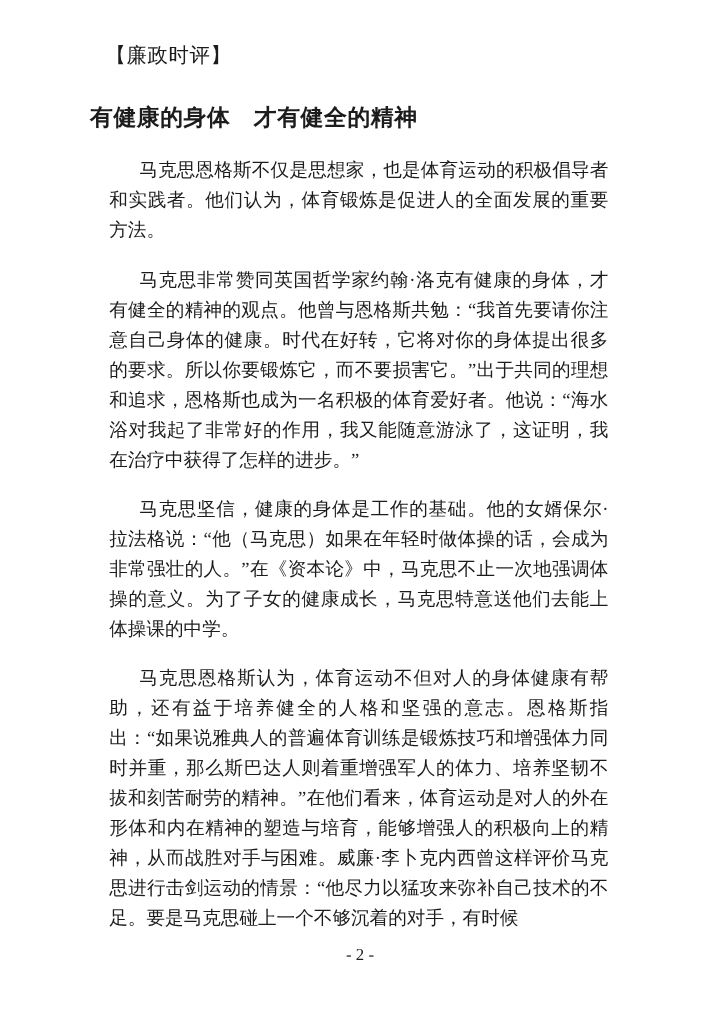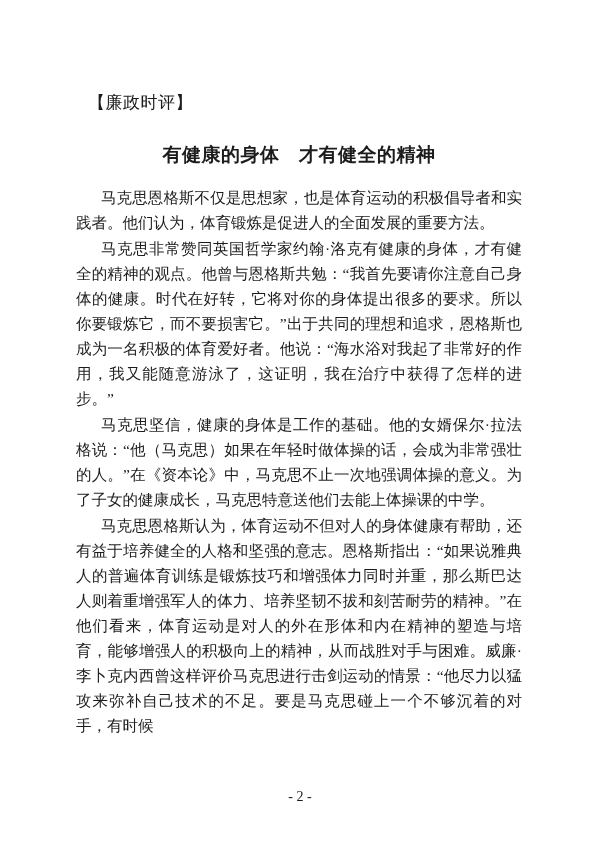--- a/index.html
+++ b/index.html
@@ -7,47 +7,47 @@
     padding: 0;
     background: #ffffff;
   }
   .page {
     position: relative;
     width: 600px;
     height: 849px;
     margin: 0 auto;
     background: #ffffff;
     box-sizing: border-box;
-    padding: 92px 77px 0 75px;
+    padding: 36px 77px 0 75px;
     overflow: hidden;
     font-family: "Liberation Serif", "DejaVu Serif", serif;
     color: #1c1c1c;
   }
   .section-tag {
     font-size: 17px;
     line-height: 22px;
     margin-left: 13px;
     letter-spacing: 0.5px;
   }
   .doc-title {
     margin: 26px 0 0 0;
     font-size: 19px;
     font-weight: 700;
     line-height: 30px;
-    text-align: center;
+    text-align: left;
     letter-spacing: 0.5px;
   }
   .doc-body {
     margin-top: 15px;
     font-size: 15.5px;
     line-height: 25px;
     text-align: justify;
   }
   .doc-body p {
-    margin: 1px;
+    margin: 16px;
     padding: 0;
     text-indent: 25px;
   }
   .page-footer {
     position: absolute;
     left: 0;
     right: 0;
     top: 789px;
     text-align: center;
     font-size: 14px;

